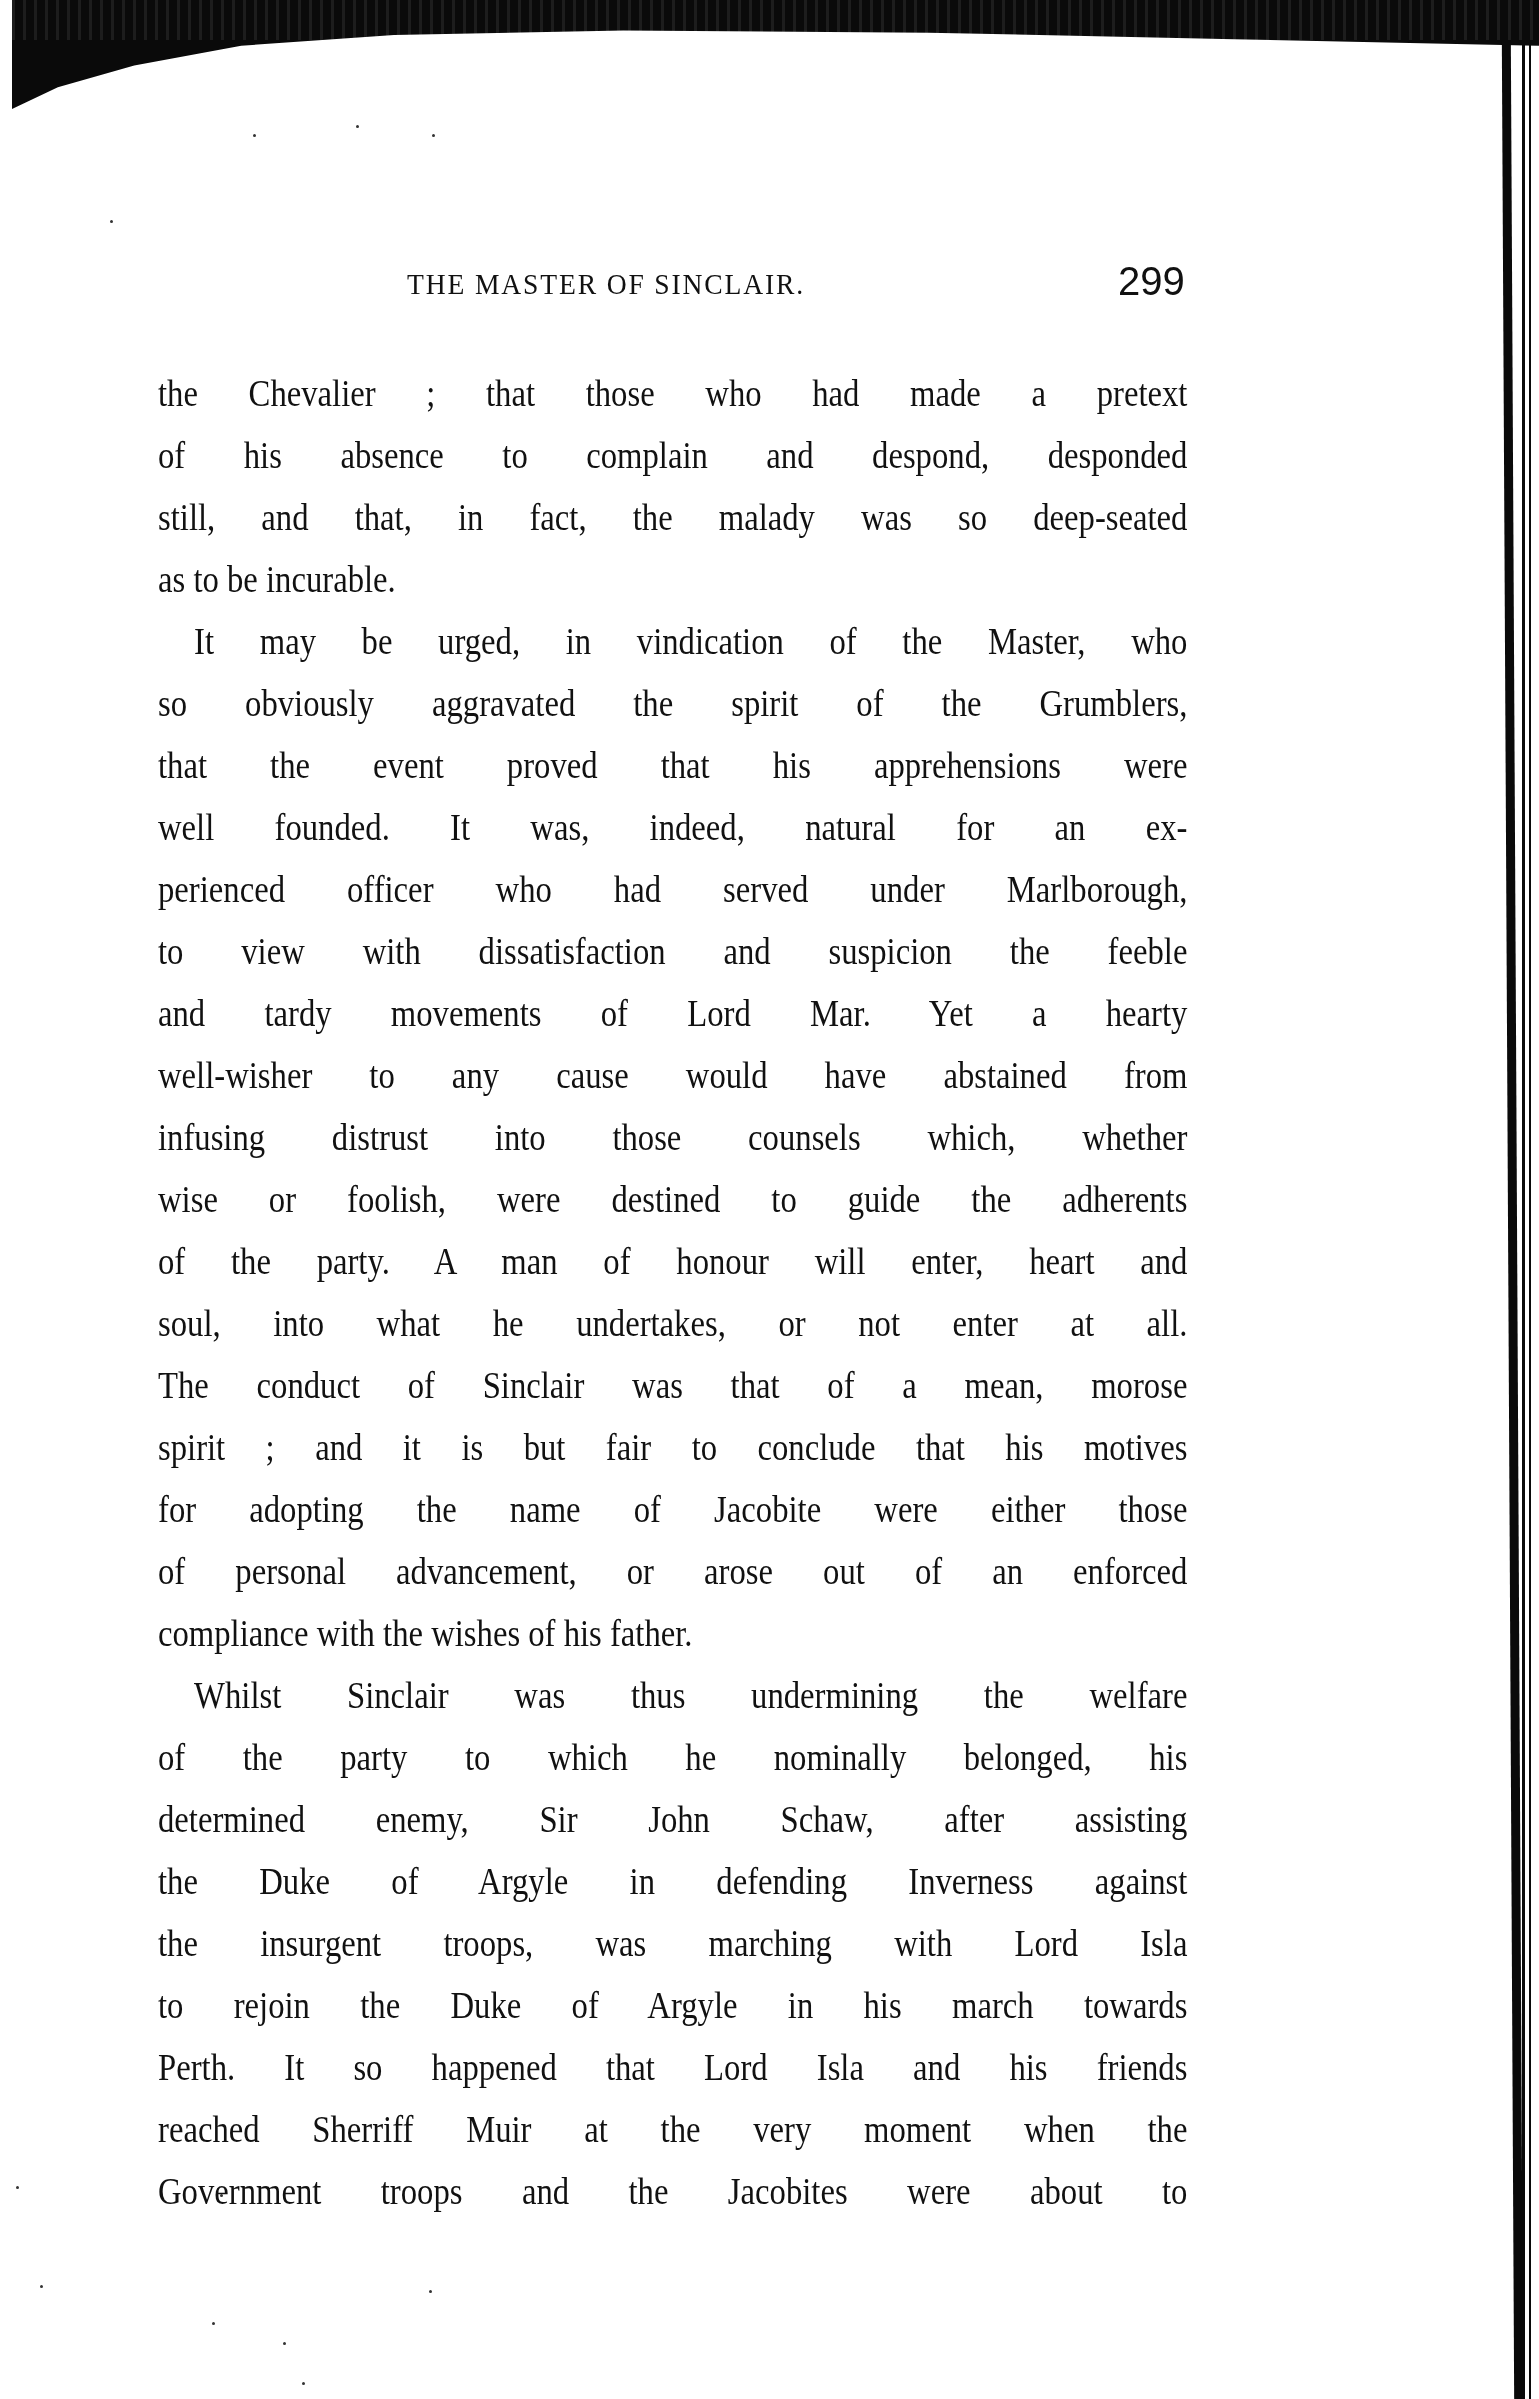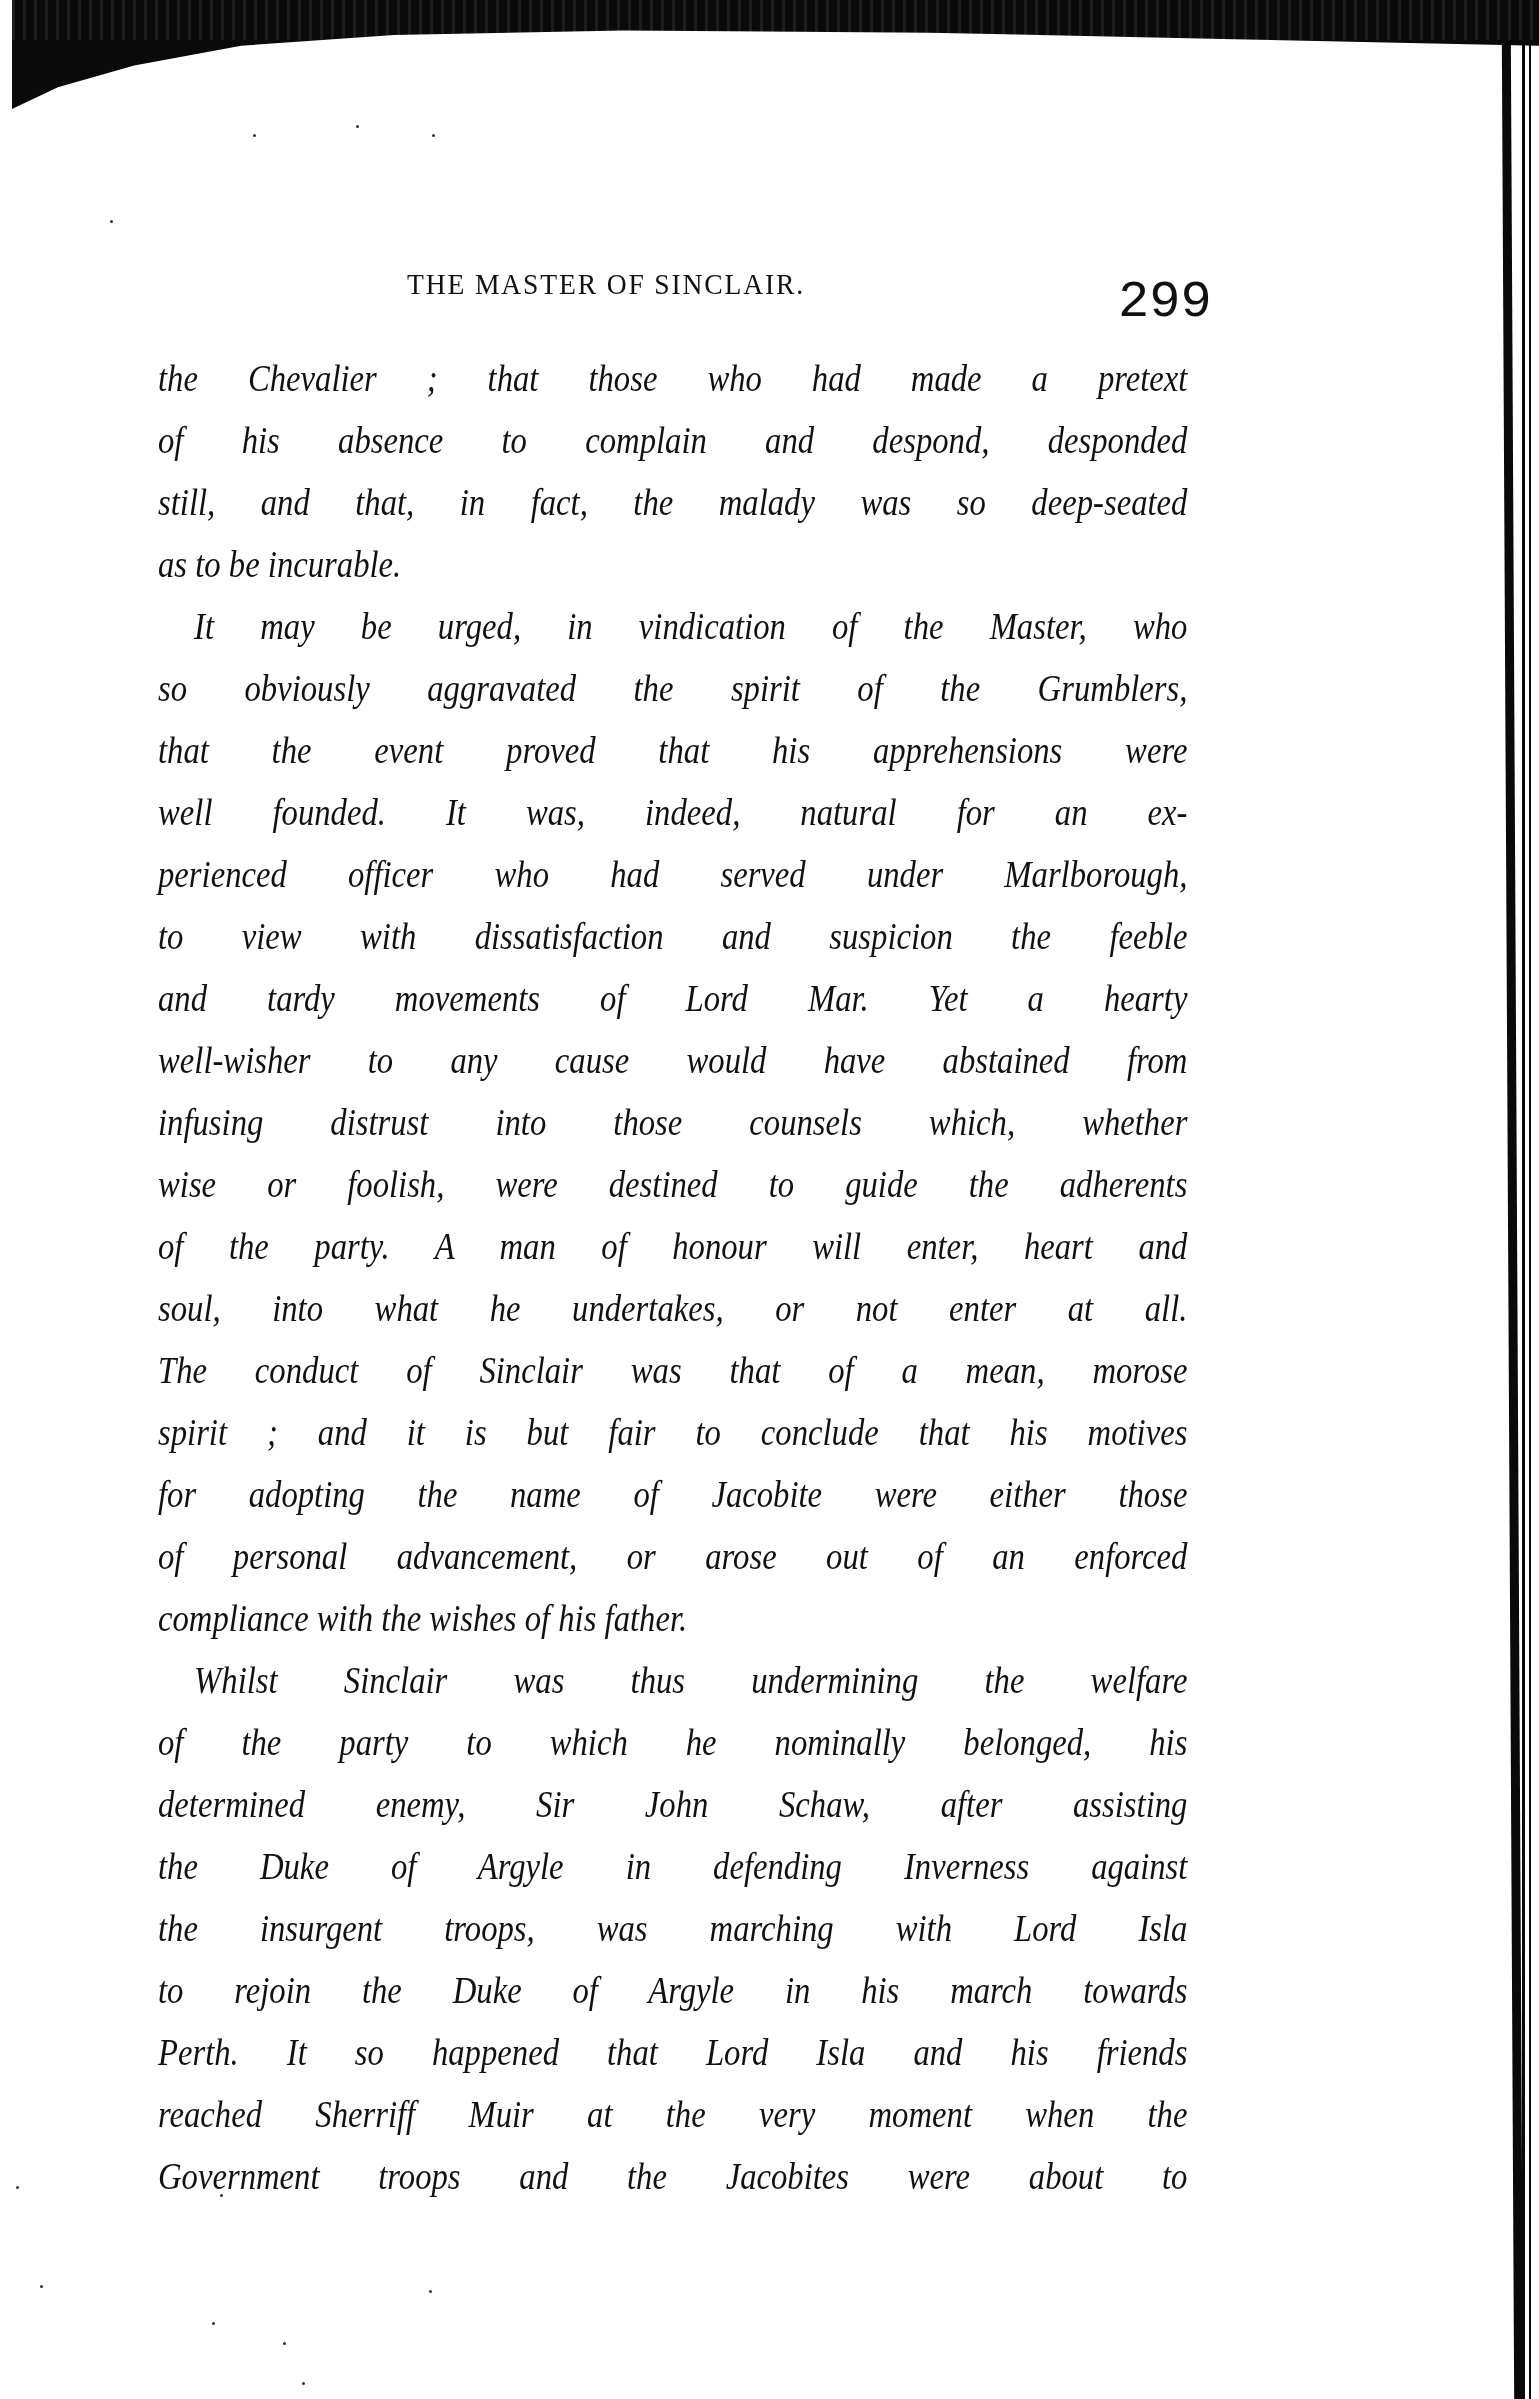--- a/index.html
+++ b/index.html
@@ -72,30 +72,29 @@
     font-size: 30px;
     letter-spacing: 2px;
     font-family: "Liberation Serif", "DejaVu Serif", serif;
     text-transform: uppercase;
     transform: scaleX(0.92);
     transform-origin: left center;
   }
   .page-number {
     position: absolute;
     left: 960px;
-    top: 14px;
-    font-size: 52px;
-    font-family: Liberation Mono, monospace;
+    top: 0;
+    font-size: 40px;
+    font-family: Liberation Sans, sans-serif;
   }
   .body-text {
     position: absolute;
-    top: 347px;
+    top: 362px;
     left: 0;
     width: 1030px;
-    font-style: italic;
   }
   .line {
     height: 62px;
     line-height: 62px;
     font-size: 38px;
     font-family: "Liberation Serif", "DejaVu Serif", serif;
     text-align: justify;
     text-align-last: justify;
     white-space: nowrap;
     overflow: visible;

